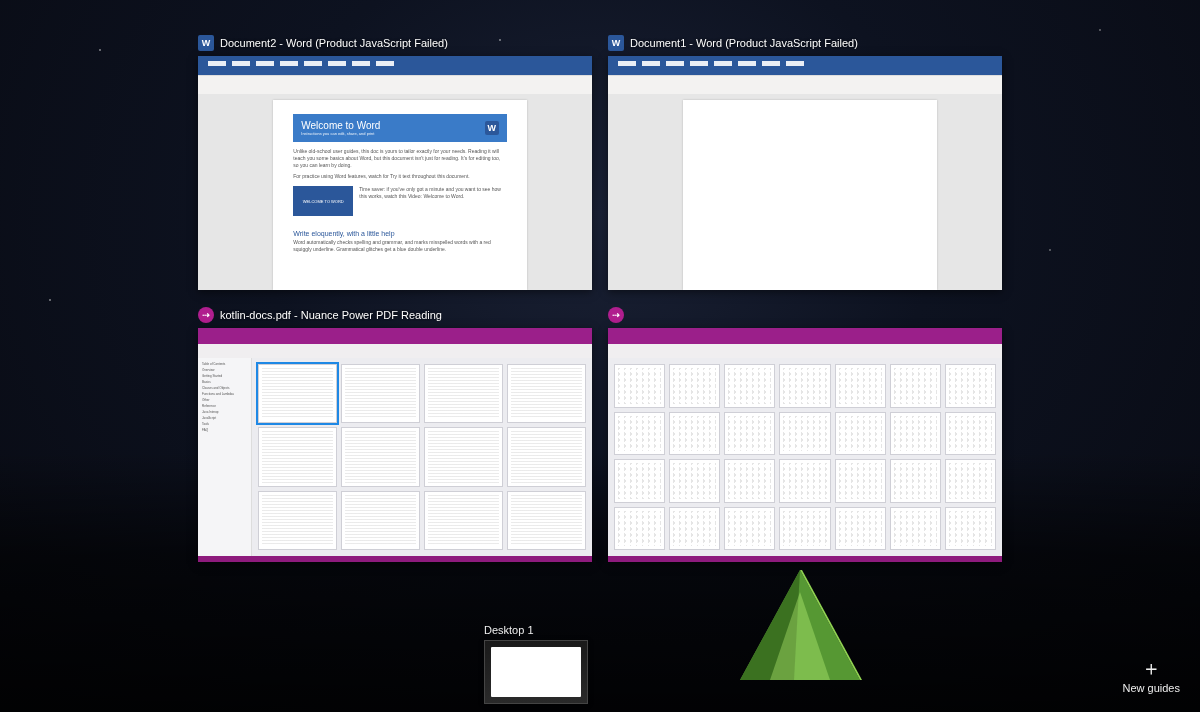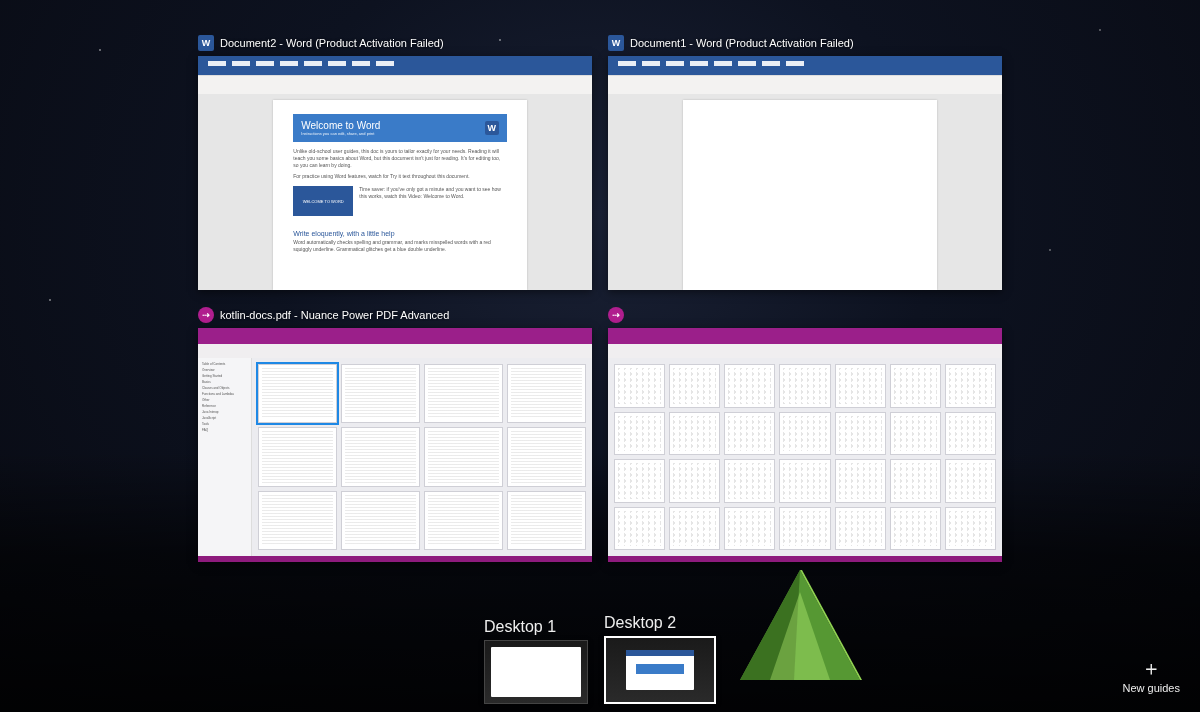--- a/index.html
+++ b/index.html
@@ -193,21 +193,21 @@
   position:absolute;
   bottom:8px;
   left:484px;
   display:flex;
   gap:16px;
   align-items:flex-end;
 }
 .vd{
   display:flex;flex-direction:column;gap:4px;
 }
-.vd-label{font-size:16px;color:#eee;margin-top:36px;}
+.vd-label{font-size:11px;color:#eee;margin-top:36px;}
 .vd-thumb{
   width:104px;height:64px;
   background:linear-gradient(#1a1a1a,#2a2a2a);
   border:1px solid #444;
   box-shadow:0 1px 4px rgba(0,0,0,.6);
   position:relative;
   overflow:hidden;
 }
 .vd.selected .vd-thumb{
   width:112px;height:68px;
@@ -239,21 +239,21 @@
     <polygon points="100,18 102,18 162,128 160,128" fill="#97dd55" opacity=".95"></polygon>
     <polygon points="70,128 100,40 130,128" fill="#c7ff7d" opacity=".35"></polygon>
   </svg>
 </div>
 
 <div class="task-grid">
 
   <div class="window-tile">
     <div class="window-title-row">
       <div class="app-icon word-icon">W</div>
-      <div class="window-title">Document2 - Word (Product Activation Failed)</div>
+      <div class="window-title">Document2 - Word (Product JavaScript Failed)</div>
     </div>
     <div class="thumb">
       <div class="word-ribbon">
           <div class="ribbon-tabs">
             <span></span>
             <span></span>
             <span></span>
             <span></span>
             <span></span>
             <span></span>
@@ -281,21 +281,21 @@
           <div style="font-size:7px;color:#2b579a;margin-top:8px;">Write eloquently, with a little help</div>
           <div class="tiny-text" style="margin-top:2px;">Word automatically checks spelling and grammar, and marks misspelled words with a red squiggly underline. Grammatical glitches get a blue double underline.</div>
         </div>
       </div>
     </div>
   </div>
 
   <div class="window-tile">
     <div class="window-title-row">
       <div class="app-icon word-icon">W</div>
-      <div class="window-title">Document1 - Word (Product Activation Failed)</div>
+      <div class="window-title">Document1 - Word (Product JavaScript Failed)</div>
     </div>
     <div class="thumb">
       <div class="word-ribbon">
           <div class="ribbon-tabs">
             <span></span>
             <span></span>
             <span></span>
             <span></span>
             <span></span>
             <span></span>
@@ -305,21 +305,21 @@
         </div>
       <div class="word-body">
         <div class="word-page"></div>
       </div>
     </div>
   </div>
 
   <div class="window-tile">
     <div class="window-title-row">
       <div class="app-icon pdf-icon">⇢</div>
-      <div class="window-title">kotlin-docs.pdf - Nuance Power PDF Advanced</div>
+      <div class="window-title">kotlin-docs.pdf - Nuance Power PDF Reading</div>
     </div>
     <div class="thumb">
       <div class="pdf-ribbon"></div>
       <div class="pdf-body">
         <div class="pdf-side">
           <div>Table of Contents</div>
           <div>Overview</div>
           <div>Getting Started</div>
           <div>Basics</div>
           <div>Classes and Objects</div>
@@ -394,24 +394,18 @@
 
 </div>
 
 <div class="desktop-strip">
   <div class="vd">
     <div class="vd-label">Desktop 1</div>
     <div class="vd-thumb">
       <div class="vd-thumb-inner"></div>
     </div>
   </div>
-  <div class="vd selected">
-    <div class="vd-label">Desktop 2</div>
-    <div class="vd-thumb">
-      <div class="vd-thumb-inner word"></div>
-    </div>
-  </div>
 </div>
 
 <div class="new-desktop">
   <div class="plus">＋</div>
   <div>New guides</div>
 </div>
 
 </body></html>

